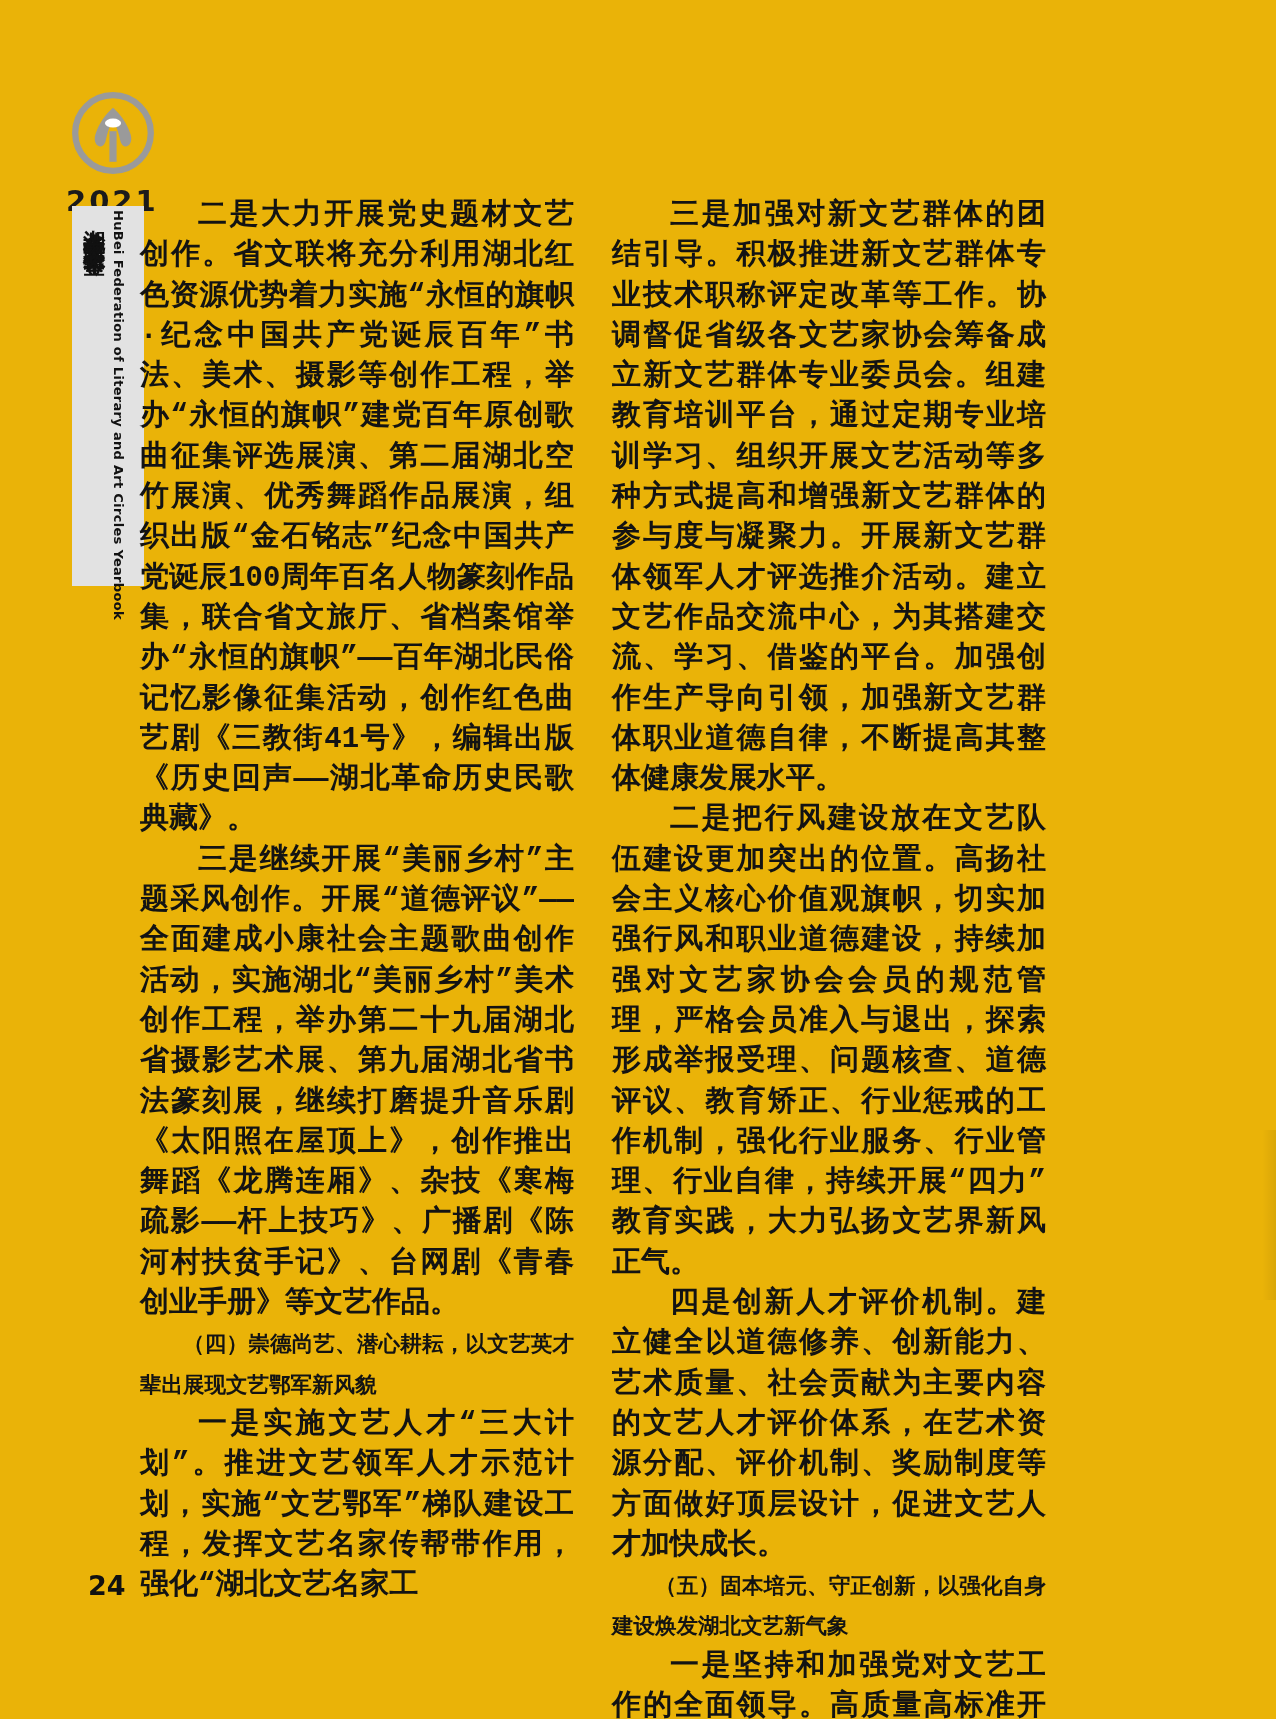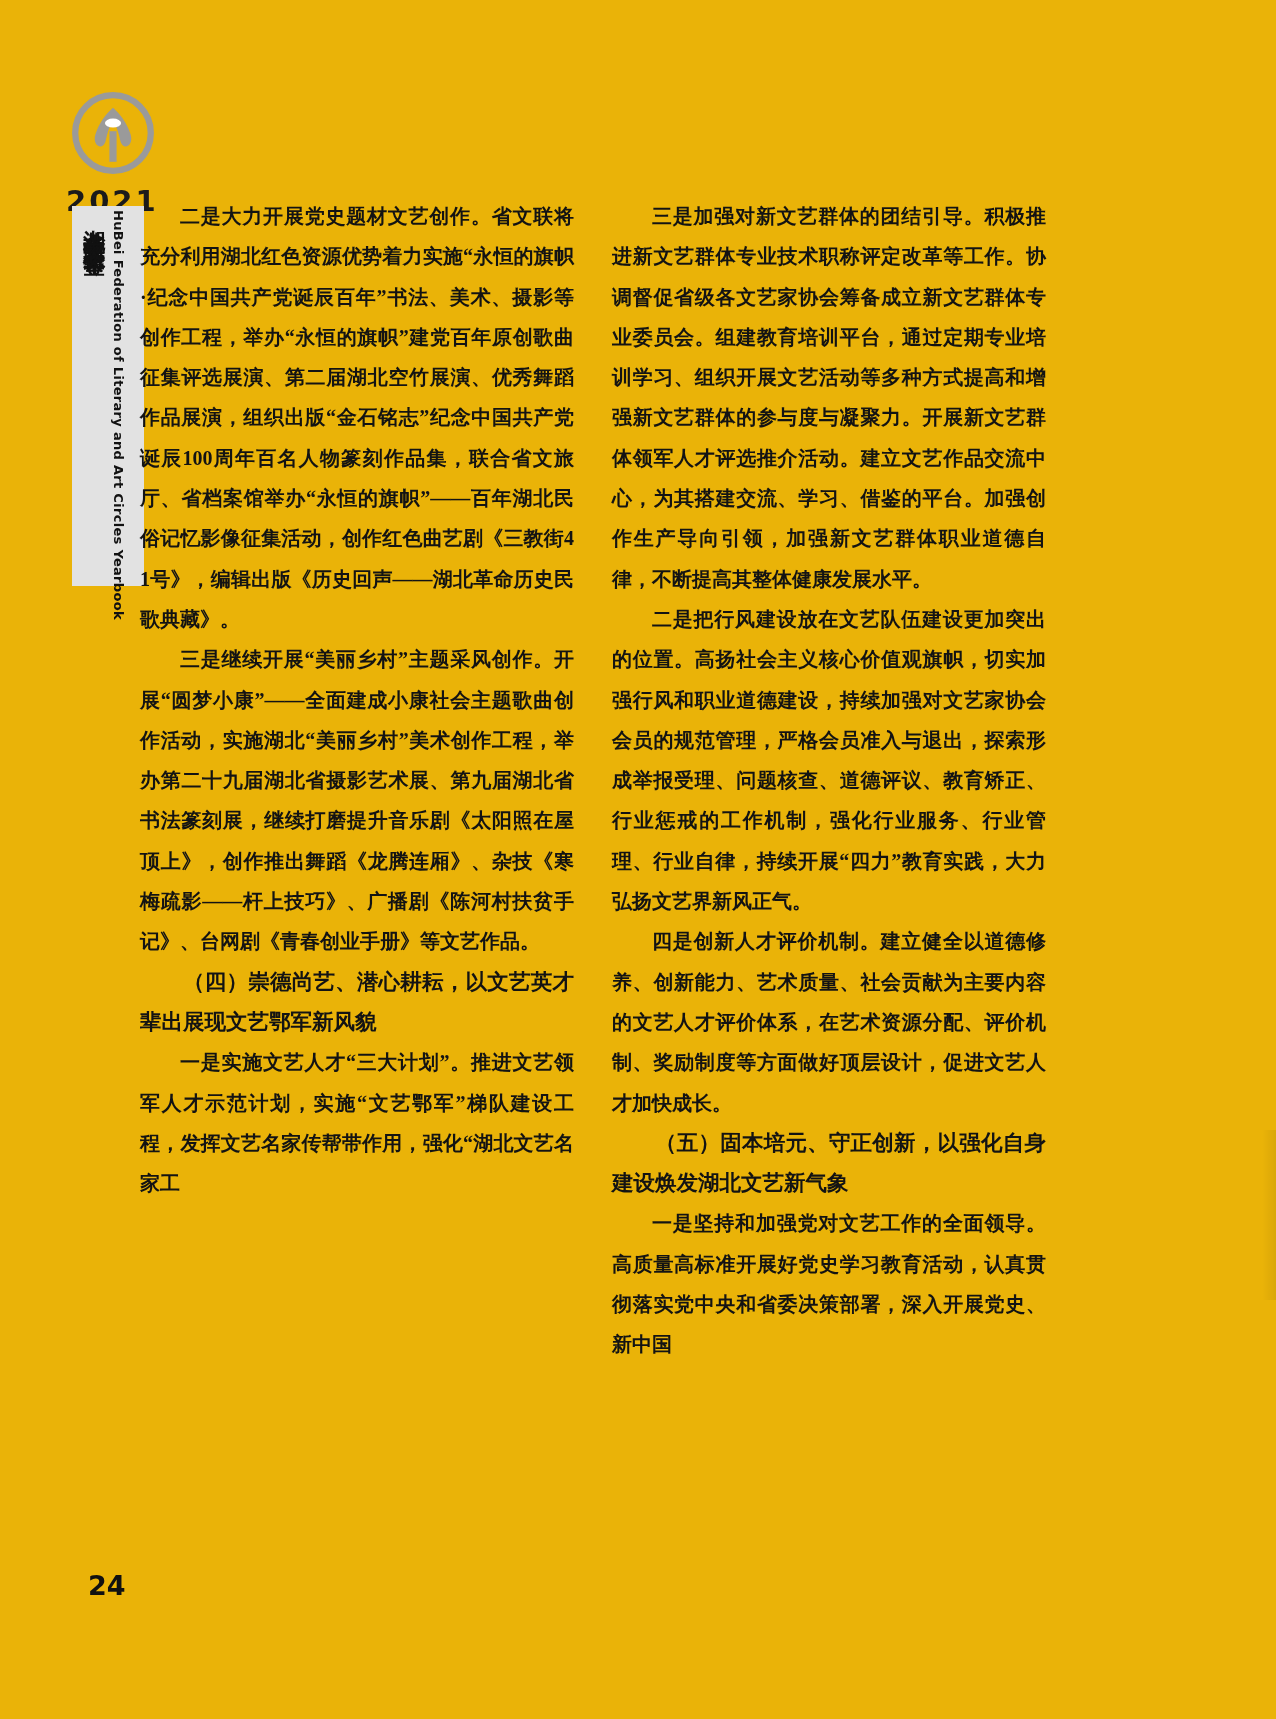--- a/index.html
+++ b/index.html
@@ -77,23 +77,23 @@
   .col{
     position:absolute;
     top:196px;
     width:434px;
   }
   .col-left{left:140px;}
   .col-right{left:612px;}
 
   .col p{
     margin:0;
-    font-family:Liberation Serif, serif;
+    font-family:Liberation Mono, monospace;
     font-weight:700;
-    font-size:20px;
+    font-size:29px;
     line-height:40.3px;
     color:#131313;
     text-align:justify;
     text-justify:inter-ideograph;
     letter-spacing:0px;
     text-indent:2em;
     word-break:break-all;
   }
   .col p.cont{text-indent:0;}
   .col p.heading{
@@ -139,21 +139,21 @@
     <div class="logo-year">2021</div>
   </div>
 
   <div class="sidebar">
     <div class="sidebar-cn">湖北省文学艺术界联合会年鉴</div>
     <div class="sidebar-en">HuBei Federation of Literary and Art Circles Yearbook</div>
   </div>
 
   <div class="col col-left">
     <p>二是大力开展党史题材文艺创作。省文联将充分利用湖北红色资源优势着力实施“永恒的旗帜·纪念中国共产党诞辰百年”书法、美术、摄影等创作工程，举办“永恒的旗帜”建党百年原创歌曲征集评选展演、第二届湖北空竹展演、优秀舞蹈作品展演，组织出版“金石铭志”纪念中国共产党诞辰100周年百名人物篆刻作品集，联合省文旅厅、省档案馆举办“永恒的旗帜”——百年湖北民俗记忆影像征集活动，创作红色曲艺剧《三教街41号》，编辑出版《历史回声——湖北革命历史民歌典藏》。</p>
-    <p>三是继续开展“美丽乡村”主题采风创作。开展“圆梦小康”——全面建成小康社会主题歌曲创作活动，实施湖北“美丽乡村”美术创作工程，举办第二十九届湖北省摄影艺术展、第九届湖北省书法篆刻展，继续打磨提升音乐剧《太阳照在屋顶上》，创作推出舞蹈《龙腾连厢》、杂技《寒梅疏影——杆上技巧》、广播剧《陈河村扶贫手记》、台网剧《青春创业手册》等文艺作品。</p>
+    <p>三是继续开展“美丽乡村”主题采风创作。开展“道德评议”——全面建成小康社会主题歌曲创作活动，实施湖北“美丽乡村”美术创作工程，举办第二十九届湖北省摄影艺术展、第九届湖北省书法篆刻展，继续打磨提升音乐剧《太阳照在屋顶上》，创作推出舞蹈《龙腾连厢》、杂技《寒梅疏影——杆上技巧》、广播剧《陈河村扶贫手记》、台网剧《青春创业手册》等文艺作品。</p>
     <p class="heading">（四）崇德尚艺、潜心耕耘，以文艺英才辈出展现文艺鄂军新风貌</p>
     <p>一是实施文艺人才“三大计划”。推进文艺领军人才示范计划，实施“文艺鄂军”梯队建设工程，发挥文艺名家传帮带作用，强化“湖北文艺名家工</p>
   </div>
 
   <div class="col col-right">
     <p>三是加强对新文艺群体的团结引导。积极推进新文艺群体专业技术职称评定改革等工作。协调督促省级各文艺家协会筹备成立新文艺群体专业委员会。组建教育培训平台，通过定期专业培训学习、组织开展文艺活动等多种方式提高和增强新文艺群体的参与度与凝聚力。开展新文艺群体领军人才评选推介活动。建立文艺作品交流中心，为其搭建交流、学习、借鉴的平台。加强创作生产导向引领，加强新文艺群体职业道德自律，不断提高其整体健康发展水平。</p>
     <p>二是把行风建设放在文艺队伍建设更加突出的位置。高扬社会主义核心价值观旗帜，切实加强行风和职业道德建设，持续加强对文艺家协会会员的规范管理，严格会员准入与退出，探索形成举报受理、问题核查、道德评议、教育矫正、行业惩戒的工作机制，强化行业服务、行业管理、行业自律，持续开展“四力”教育实践，大力弘扬文艺界新风正气。</p>
     <p>四是创新人才评价机制。建立健全以道德修养、创新能力、艺术质量、社会贡献为主要内容的文艺人才评价体系，在艺术资源分配、评价机制、奖励制度等方面做好顶层设计，促进文艺人才加快成长。</p>
     <p class="heading">（五）固本培元、守正创新，以强化自身建设焕发湖北文艺新气象</p>
     <p>一是坚持和加强党对文艺工作的全面领导。高质量高标准开展好党史学习教育活动，认真贯彻落实党中央和省委决策部署，深入开展党史、新中国</p>

